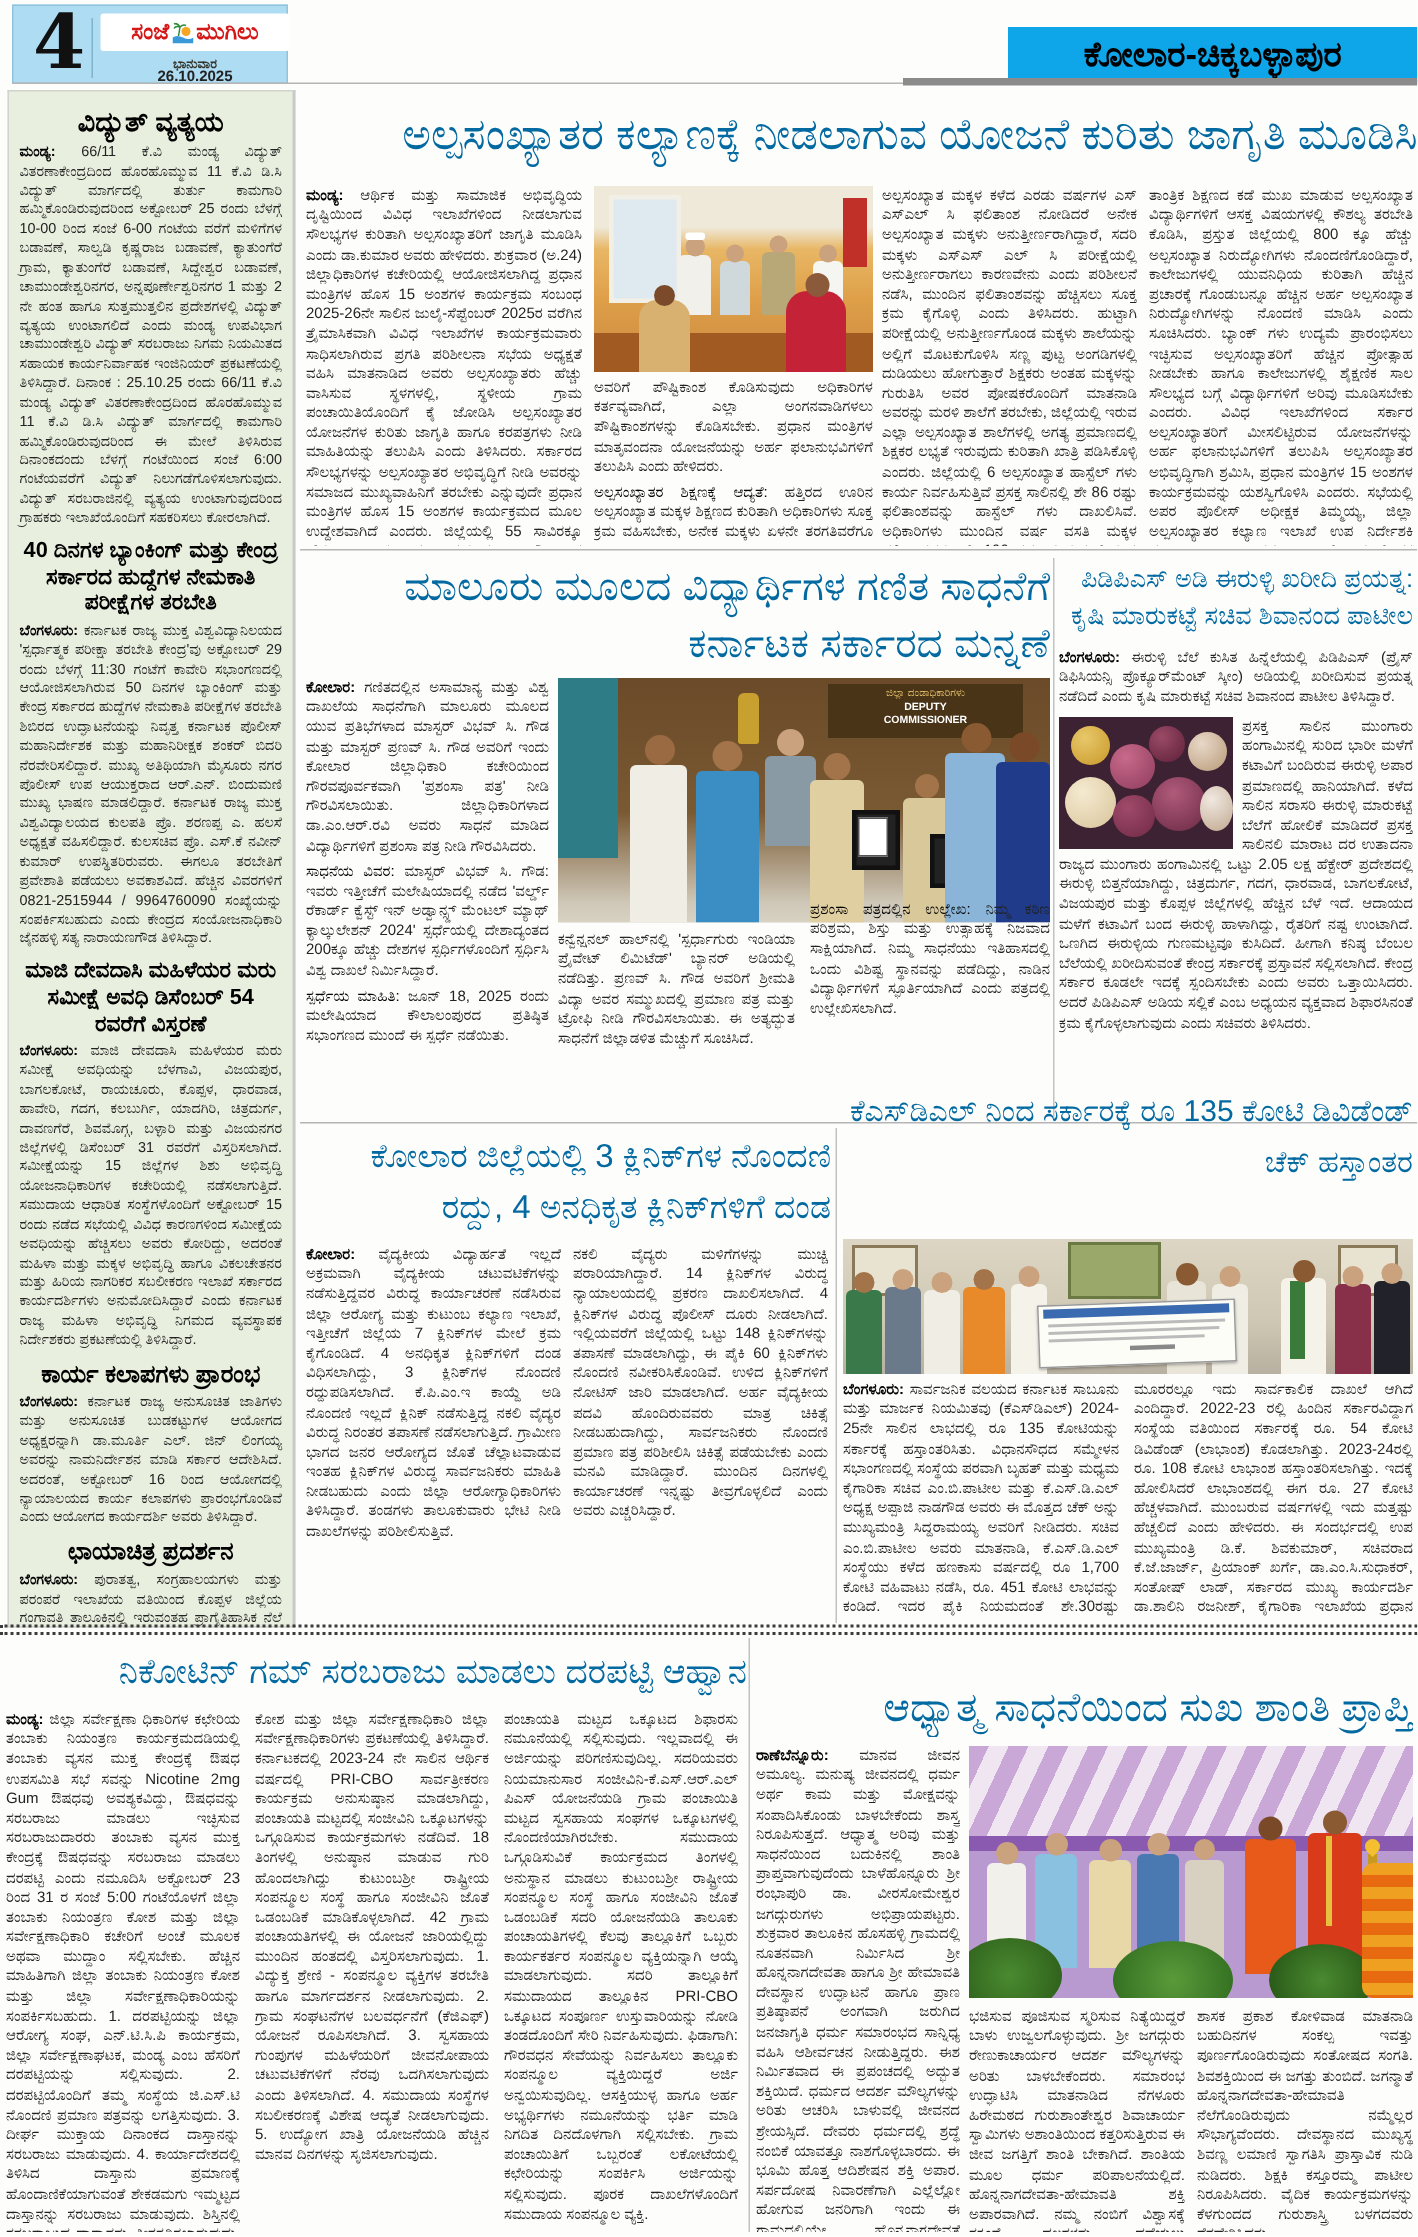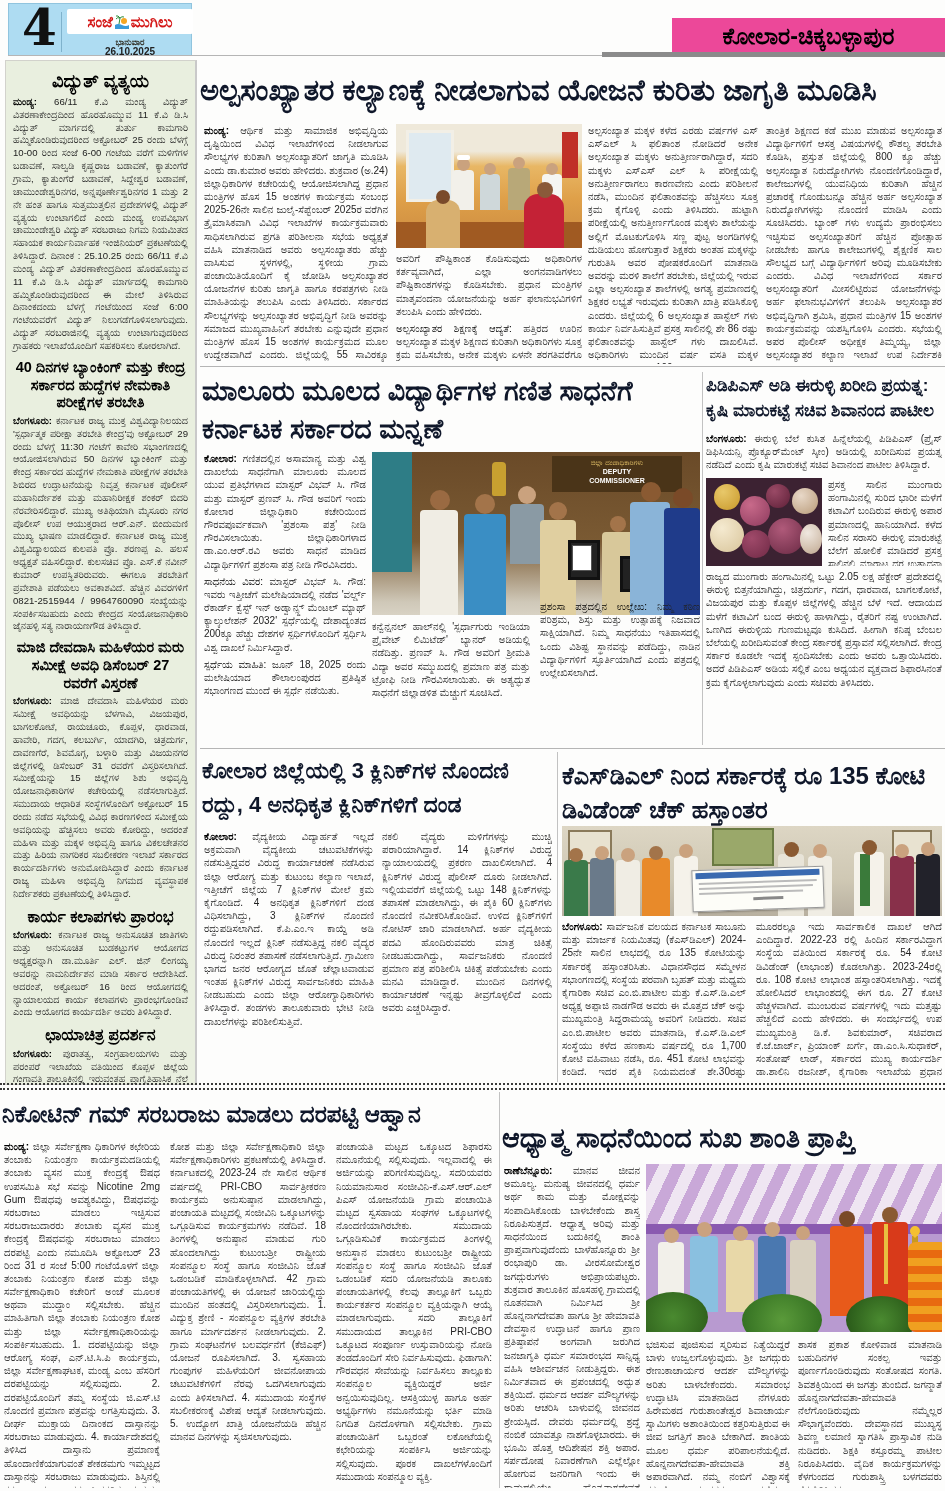--- a/index.html
+++ b/index.html
@@ -4,34 +4,34 @@
 <style>
   html,body{margin:0;padding:0;background:#fff;}
   #page{position:relative;width:945px;height:1491px;background:#fdfdfc;overflow:hidden;
         font-family:"Liberation Sans","DejaVu Sans",sans-serif;color:#1a1a1a;}
   .abs{position:absolute;}
   .body-text{font-size:10px;line-height:1.32;text-align:justify;overflow:hidden;color:#222;}
   .body-text p{margin:0 0 4px 0;text-indent:10px;}
   .body-text p.noind{text-indent:0;}
   .dl{font-weight:bold;color:#000;}
   .sub{font-weight:normal;color:#000;}
-  .hl{font-weight:bold;color:#0f172a;text-align:left;}
+  .hl{font-weight:normal;color:#0369a1;text-align:right;}
   .rule-h{background:#b5b5b5;height:1px;}
   .rule-v{background:#c2c2c2;width:1px;}
   
   #hdr-blue{left:8px;top:3px;width:182px;height:51px;background:#aedcf2;border:1px solid #90c4de;}
   #pageno{left:13px;top:-6px;font-family:"DejaVu Serif","Liberation Serif",serif;font-size:50px;font-weight:bold;color:#111;}
   #hdr-div{left:52px;top:8px;width:1px;height:40px;background:#7fb2cc;}
   #masthead{left:58px;top:5px;width:126px;height:25px;background:#ffffff;border-radius:2px;
             display:flex;align-items:center;justify-content:center;gap:2px;}
   .mast-txt{color:#d41717;font-weight:bold;font-size:15px;}
   #mast-logo{width:14px;height:14px;position:relative;display:inline-block;}
   #hdr-day{left:58px;top:33px;width:126px;text-align:center;font-size:8.5px;font-weight:bold;color:#33332a;}
   #hdr-date{left:58px;top:42px;width:126px;text-align:center;font-size:10px;font-weight:bold;color:#222;}
-  #region-box{left:672px;top:18px;width:273px;height:37px;background:#ec4899;
+  #region-box{left:672px;top:18px;width:273px;height:37px;background:#0ea5e9;
               display:flex;align-items:center;justify-content:center;}
   #region-box span{font-size:23px;font-weight:bold;color:#000;}
   
   #green-panel{left:5px;top:60px;width:192px;height:1025px;background:#e9efdf;border:1px solid #d2d2cc;
                border-right:2px solid #c9c9c9;box-sizing:border-box;padding:4px 7px;overflow:hidden;}
   #green-panel .g-title{font-weight:bold;text-align:center;color:#000;margin:6px 0 3px 0;line-height:1.22;}
   #green-panel .t-big{font-size:18px;}
   #green-panel .t-mid{font-size:14.5px;}
   #green-panel .g-body{font-size:9.6px;line-height:1.34;text-align:justify;color:#222;}
   
@@ -74,21 +74,21 @@
     <div class="g-title t-big">ವಿದ್ಯುತ್ ವ್ಯತ್ಯಯ</div>
     <div class="g-body">
       <b class="dl">ಮಂಡ್ಯ:</b>
       <span>66/11 ಕೆ.ವಿ ಮಂಡ್ಯ ವಿದ್ಯುತ್ ವಿತರಣಾಕೇಂದ್ರದಿಂದ ಹೊರಹೊಮ್ಮುವ 11 ಕೆ.ವಿ ಡಿ.ಸಿ ವಿದ್ಯುತ್ ಮಾರ್ಗದಲ್ಲಿ ತುರ್ತು ಕಾಮಗಾರಿ ಹಮ್ಮಿಕೊಂಡಿರುವುದರಿಂದ ಅಕ್ಟೋಬರ್ 25 ರಂದು ಬೆಳಗ್ಗೆ 10-00 ರಿಂದ ಸಂಜೆ 6-00 ಗಂಟೆಯ ವರೆಗೆ ಮಳಿಗೆಗಳ ಬಡಾವಣೆ, ಸಾಲ್ವಡಿ ಕೃಷ್ಣರಾಜ ಬಡಾವಣೆ, ಕ್ಯಾತುಂಗೆರೆ ಗ್ರಾಮ, ಕ್ಯಾತುಂಗೆರೆ ಬಡಾವಣೆ, ಸಿದ್ದೇಶ್ವರ ಬಡಾವಣೆ, ಚಾಮುಂಡೇಶ್ವರಿನಗರ, ಅನ್ನಪೂರ್ಣೇಶ್ವರಿನಗರ 1 ಮತ್ತು 2 ನೇ ಹಂತ ಹಾಗೂ ಸುತ್ತಮುತ್ತಲಿನ ಪ್ರದೇಶಗಳಲ್ಲಿ ವಿದ್ಯುತ್ ವ್ಯತ್ಯಯ ಉಂಟಾಗಲಿದೆ ಎಂದು ಮಂಡ್ಯ ಉಪವಿಭಾಗ ಚಾಮುಂಡೇಶ್ವರಿ ವಿದ್ಯುತ್ ಸರಬರಾಜು ನಿಗಮ ನಿಯಮಿತದ ಸಹಾಯಕ ಕಾರ್ಯನಿರ್ವಾಹಕ ಇಂಜಿನಿಯರ್ ಪ್ರಕಟಣೆಯಲ್ಲಿ ತಿಳಿಸಿದ್ದಾರೆ. ದಿನಾಂಕ : 25.10.25 ರಂದು 66/11 ಕೆ.ವಿ ಮಂಡ್ಯ ವಿದ್ಯುತ್ ವಿತರಣಾಕೇಂದ್ರದಿಂದ ಹೊರಹೊಮ್ಮುವ 11 ಕೆ.ವಿ ಡಿ.ಸಿ ವಿದ್ಯುತ್ ಮಾರ್ಗದಲ್ಲಿ ಕಾಮಗಾರಿ ಹಮ್ಮಿಕೊಂಡಿರುವುದರಿಂದ ಈ ಮೇಲೆ ತಿಳಿಸಿರುವ ದಿನಾಂಕದಂದು ಬೆಳಗ್ಗೆ ಗಂಟೆಯಿಂದ ಸಂಜೆ 6:00 ಗಂಟೆಯವರೆಗೆ ವಿದ್ಯುತ್ ನಿಲುಗಡೆಗೊಳಿಸಲಾಗುವುದು. ವಿದ್ಯುತ್ ಸರಬರಾಜಿನಲ್ಲಿ ವ್ಯತ್ಯಯ ಉಂಟಾಗುವುದರಿಂದ ಗ್ರಾಹಕರು ಇಲಾಖೆಯೊಂದಿಗೆ ಸಹಕರಿಸಲು ಕೋರಲಾಗಿದೆ.</span>
     </div>
     <div class="g-title t-mid">40 ದಿನಗಳ ಬ್ಯಾಂಕಿಂಗ್ ಮತ್ತು ಕೇಂದ್ರ ಸರ್ಕಾರದ ಹುದ್ದೆಗಳ ನೇಮಕಾತಿ ಪರೀಕ್ಷೆಗಳ ತರಬೇತಿ</div>
     <div class="g-body">
       <b class="dl">ಬೆಂಗಳೂರು:</b>
       <span>ಕರ್ನಾಟಕ ರಾಜ್ಯ ಮುಕ್ತ ವಿಶ್ವವಿದ್ಯಾನಿಲಯದ 'ಸ್ಪರ್ಧಾತ್ಮಕ ಪರೀಕ್ಷಾ ತರಬೇತಿ ಕೇಂದ್ರ'ವು ಅಕ್ಟೋಬರ್ 29 ರಂದು ಬೆಳಗ್ಗೆ 11:30 ಗಂಟೆಗೆ ಕಾವೇರಿ ಸಭಾಂಗಣದಲ್ಲಿ ಆಯೋಜಿಸಲಾಗಿರುವ 50 ದಿನಗಳ ಬ್ಯಾಂಕಿಂಗ್ ಮತ್ತು ಕೇಂದ್ರ ಸರ್ಕಾರದ ಹುದ್ದೆಗಳ ನೇಮಕಾತಿ ಪರೀಕ್ಷೆಗಳ ತರಬೇತಿ ಶಿಬಿರದ ಉದ್ಘಾಟನೆಯನ್ನು ನಿವೃತ್ತ ಕರ್ನಾಟಕ ಪೊಲೀಸ್ ಮಹಾನಿರ್ದೇಶಕ ಮತ್ತು ಮಹಾನಿರೀಕ್ಷಕ ಶಂಕರ್ ಬಿದರಿ ನೆರವೇರಿಸಲಿದ್ದಾರೆ. ಮುಖ್ಯ ಅತಿಥಿಯಾಗಿ ಮೈಸೂರು ನಗರ ಪೊಲೀಸ್ ಉಪ ಆಯುಕ್ತರಾದ ಆರ್.ಎನ್. ಬಿಂದುಮಣಿ ಮುಖ್ಯ ಭಾಷಣ ಮಾಡಲಿದ್ದಾರೆ. ಕರ್ನಾಟಕ ರಾಜ್ಯ ಮುಕ್ತ ವಿಶ್ವವಿದ್ಯಾಲಯದ ಕುಲಪತಿ ಪ್ರೊ. ಶರಣಪ್ಪ ಎ. ಹಲಸೆ ಅಧ್ಯಕ್ಷತೆ ವಹಿಸಲಿದ್ದಾರೆ. ಕುಲಸಚಿವ ಪ್ರೊ. ಎಸ್.ಕೆ ನವೀನ್ ಕುಮಾರ್ ಉಪಸ್ಥಿತರಿರುವರು. ಈಗಲೂ ತರಬೇತಿಗೆ ಪ್ರವೇಶಾತಿ ಪಡೆಯಲು ಅವಕಾಶವಿದೆ. ಹೆಚ್ಚಿನ ವಿವರಗಳಿಗೆ 0821-2515944 / 9964760090 ಸಂಖ್ಯೆಯನ್ನು ಸಂಪರ್ಕಿಸಬಹುದು ಎಂದು ಕೇಂದ್ರದ ಸಂಯೋಜನಾಧಿಕಾರಿ ಜೈನಹಳ್ಳಿ ಸತ್ಯ ನಾರಾಯಣಗೌಡ ತಿಳಿಸಿದ್ದಾರೆ.</span>
     </div>
-    <div class="g-title t-mid">ಮಾಜಿ ದೇವದಾಸಿ ಮಹಿಳೆಯರ ಮರು ಸಮೀಕ್ಷೆ ಅವಧಿ ಡಿಸೆಂಬರ್ 27 ರವರೆಗೆ ವಿಸ್ತರಣೆ</div>
+    <div class="g-title t-mid">ಮಾಜಿ ದೇವದಾಸಿ ಮಹಿಳೆಯರ ಮರು ಸಮೀಕ್ಷೆ ಅವಧಿ ಡಿಸೆಂಬರ್ 54 ರವರೆಗೆ ವಿಸ್ತರಣೆ</div>
     <div class="g-body">
       <b class="dl">ಬೆಂಗಳೂರು:</b>
       <span>ಮಾಜಿ ದೇವದಾಸಿ ಮಹಿಳೆಯರ ಮರು ಸಮೀಕ್ಷೆ ಅವಧಿಯನ್ನು ಬೆಳಗಾವಿ, ವಿಜಯಪುರ, ಬಾಗಲಕೋಟೆ, ರಾಯಚೂರು, ಕೊಪ್ಪಳ, ಧಾರವಾಡ, ಹಾವೇರಿ, ಗದಗ, ಕಲಬುರ್ಗಿ, ಯಾದಗಿರಿ, ಚಿತ್ರದುರ್ಗ, ದಾವಣಗೆರೆ, ಶಿವಮೊಗ್ಗ, ಬಳ್ಳಾರಿ ಮತ್ತು ವಿಜಯನಗರ ಜಿಲ್ಲೆಗಳಲ್ಲಿ ಡಿಸೆಂಬರ್ 31 ರವರೆಗೆ ವಿಸ್ತರಿಸಲಾಗಿದೆ. ಸಮೀಕ್ಷೆಯನ್ನು 15 ಜಿಲ್ಲೆಗಳ ಶಿಶು ಅಭಿವೃದ್ಧಿ ಯೋಜನಾಧಿಕಾರಿಗಳ ಕಚೇರಿಯಲ್ಲಿ ನಡೆಸಲಾಗುತ್ತಿದೆ. ಸಮುದಾಯ ಆಧಾರಿತ ಸಂಸ್ಥೆಗಳೊಂದಿಗೆ ಅಕ್ಟೋಬರ್ 15 ರಂದು ನಡೆದ ಸಭೆಯಲ್ಲಿ ವಿವಿಧ ಕಾರಣಗಳಿಂದ ಸಮೀಕ್ಷೆಯ ಅವಧಿಯನ್ನು ಹೆಚ್ಚಿಸಲು ಅವರು ಕೋರಿದ್ದು, ಅದರಂತೆ ಮಹಿಳಾ ಮತ್ತು ಮಕ್ಕಳ ಅಭಿವೃದ್ಧಿ ಹಾಗೂ ವಿಕಲಚೇತನರ ಮತ್ತು ಹಿರಿಯ ನಾಗರಿಕರ ಸಬಲೀಕರಣ ಇಲಾಖೆ ಸರ್ಕಾರದ ಕಾರ್ಯದರ್ಶಿಗಳು ಅನುಮೋದಿಸಿದ್ದಾರೆ ಎಂದು ಕರ್ನಾಟಕ ರಾಜ್ಯ ಮಹಿಳಾ ಅಭಿವೃದ್ಧಿ ನಿಗಮದ ವ್ಯವಸ್ಥಾಪಕ ನಿರ್ದೇಶಕರು ಪ್ರಕಟಣೆಯಲ್ಲಿ ತಿಳಿಸಿದ್ದಾರೆ.</span>
     </div>
     <div class="g-title t-big" style="font-size:16px;">ಕಾರ್ಯ ಕಲಾಪಗಳು ಪ್ರಾರಂಭ</div>
     <div class="g-body">
       <b class="dl">ಬೆಂಗಳೂರು:</b>
       <span>ಕರ್ನಾಟಕ ರಾಜ್ಯ ಅನುಸೂಚಿತ ಜಾತಿಗಳು ಮತ್ತು ಅನುಸೂಚಿತ ಬುಡಕಟ್ಟುಗಳ ಆಯೋಗದ ಅಧ್ಯಕ್ಷರನ್ನಾಗಿ ಡಾ.ಮೂರ್ತಿ ಎಲ್. ಜಿನ್ ಲಿಂಗಯ್ಯ ಅವರನ್ನು ನಾಮನಿರ್ದೇಶನ ಮಾಡಿ ಸರ್ಕಾರ ಆದೇಶಿಸಿದೆ. ಅದರಂತೆ, ಅಕ್ಟೋಬರ್ 16 ರಿಂದ ಆಯೋಗದಲ್ಲಿ ನ್ಯಾಯಾಲಯದ ಕಾರ್ಯ ಕಲಾಪಗಳು ಪ್ರಾರಂಭಗೊಂಡಿವೆ ಎಂದು ಆಯೋಗದ ಕಾರ್ಯದರ್ಶಿ ಅವರು ತಿಳಿಸಿದ್ದಾರೆ.</span>
     </div>
     <div class="g-title t-big" style="font-size:16px;">ಛಾಯಾಚಿತ್ರ ಪ್ರದರ್ಶನ</div>
@@ -134,21 +134,21 @@
   <div class="abs body-text" style="left:766px;top:124px;width:176px;height:240px;">ತಾಂತ್ರಿಕ ಶಿಕ್ಷಣದ ಕಡೆ ಮುಖ ಮಾಡುವ ಅಲ್ಪಸಂಖ್ಯಾತ ವಿದ್ಯಾರ್ಥಿಗಳಿಗೆ ಆಸಕ್ತ ವಿಷಯಗಳಲ್ಲಿ ಕೌಶಲ್ಯ ತರಬೇತಿ ಕೊಡಿಸಿ, ಪ್ರಸ್ತುತ ಜಿಲ್ಲೆಯಲ್ಲಿ 800 ಕ್ಕೂ ಹೆಚ್ಚು ಅಲ್ಪಸಂಖ್ಯಾತ ನಿರುದ್ಯೋಗಿಗಳು ನೊಂದಣಿಗೊಂಡಿದ್ದಾರೆ, ಕಾಲೇಜುಗಳಲ್ಲಿ ಯುವನಿಧಿಯ ಕುರಿತಾಗಿ ಹೆಚ್ಚಿನ ಪ್ರಚಾರಕ್ಕೆ ಗೊಂಡುಬನ್ನೂ ಹೆಚ್ಚಿನ ಅರ್ಹ ಅಲ್ಪಸಂಖ್ಯಾತ ನಿರುದ್ಯೋಗಿಗಳನ್ನು ನೊಂದಣಿ ಮಾಡಿಸಿ ಎಂದು ಸೂಚಿಸಿದರು. ಬ್ಯಾಂಕ್ ಗಳು ಉದ್ಯಮೆ ಪ್ರಾರಂಭಿಸಲು ಇಚ್ಛಿಸುವ ಅಲ್ಪಸಂಖ್ಯಾತರಿಗೆ ಹೆಚ್ಚಿನ ಪ್ರೋತ್ಸಾಹ ನೀಡಬೇಕು ಹಾಗೂ ಕಾಲೇಜುಗಳಲ್ಲಿ ಶೈಕ್ಷಣಿಕ ಸಾಲ ಸೌಲಭ್ಯದ ಬಗ್ಗೆ ವಿದ್ಯಾರ್ಥಿಗಳಿಗೆ ಅರಿವು ಮೂಡಿಸಬೇಕು ಎಂದರು. ವಿವಿಧ ಇಲಾಖೆಗಳಿಂದ ಸರ್ಕಾರ ಅಲ್ಪಸಂಖ್ಯಾತರಿಗೆ ಮೀಸಲಿಟ್ಟಿರುವ ಯೋಜನೆಗಳನ್ನು ಅರ್ಹ ಫಲಾನುಭವಿಗಳಿಗೆ ತಲುಪಿಸಿ ಅಲ್ಪಸಂಖ್ಯಾತರ ಅಭಿವೃದ್ಧಿಗಾಗಿ ಶ್ರಮಿಸಿ, ಪ್ರಧಾನ ಮಂತ್ರಿಗಳ 15 ಅಂಶಗಳ ಕಾರ್ಯಕ್ರಮವನ್ನು ಯಶಸ್ವಿಗೊಳಿಸಿ ಎಂದರು. ಸಭೆಯಲ್ಲಿ ಅಪರ ಪೊಲೀಸ್ ಅಧೀಕ್ಷಕ ತಿಮ್ಮಯ್ಯ, ಜಿಲ್ಲಾ ಅಲ್ಪಸಂಖ್ಯಾತರ ಕಲ್ಯಾಣ ಇಲಾಖೆ ಉಪ ನಿರ್ದೇಶಕಿ ಮಂಜುಳಾ, ಕಾಲಾ ಸಾಕ್ಷರತಾ ಇಲಾಖೆ ಉಪನಿರ್ದೇಶಕ ಲೋಕೇಶ್, ಲೀಡ್ ಬ್ಯಾಂಕ್ ವ್ಯವಸ್ಥಾಪಕ ಅರುಣ್ ಕುಮಾರ್ ಹಾಗೂ ಮುಖಂಡರಾದ ಅಮ್ಮದ್ ಪಾಶಾ ಹಾಗೂ ಇಷ್ರತ್ ಮುಖಂಡರುಗಳು ಉಪಸ್ಥಿತರಿದ್ದರು.</div>
 
   <div class="abs rule-h" style="left:200px;top:366px;width:745px;"></div>
 
   <div class="abs hl" style="left:202px;top:372px;width:498px;height:78px;font-size:27px;line-height:38px;">ಮಾಲೂರು ಮೂಲದ ವಿದ್ಯಾರ್ಥಿಗಳ ಗಣಿತ ಸಾಧನೆಗೆ ಕರ್ನಾಟಕ ಸರ್ಕಾರದ ಮನ್ನಣೆ</div>
 
   <div class="abs body-text" style="left:204px;top:452px;width:162px;height:293px;">
     <p class="noind"><b class="dl">ಕೋಲಾರ:</b>
     <span>ಗಣಿತದಲ್ಲಿನ ಅಸಾಮಾನ್ಯ ಮತ್ತು ವಿಶ್ವ ದಾಖಲೆಯ ಸಾಧನೆಗಾಗಿ ಮಾಲೂರು ಮೂಲದ ಯುವ ಪ್ರತಿಭೆಗಳಾದ ಮಾಸ್ಟರ್ ವಿಭವ್ ಸಿ. ಗೌಡ ಮತ್ತು ಮಾಸ್ಟರ್ ಪ್ರಣವ್ ಸಿ. ಗೌಡ ಅವರಿಗೆ ಇಂದು ಕೋಲಾರ ಜಿಲ್ಲಾಧಿಕಾರಿ ಕಚೇರಿಯಿಂದ ಗೌರವಪೂರ್ವಕವಾಗಿ 'ಪ್ರಶಂಸಾ ಪತ್ರ' ನೀಡಿ ಗೌರವಿಸಲಾಯಿತು. ಜಿಲ್ಲಾಧಿಕಾರಿಗಳಾದ ಡಾ.ಎಂ.ಆರ್.ರವಿ ಅವರು ಸಾಧನೆ ಮಾಡಿದ ವಿದ್ಯಾರ್ಥಿಗಳಿಗೆ ಪ್ರಶಂಸಾ ಪತ್ರ ನೀಡಿ ಗೌರವಿಸಿದರು.</span></p>
     <p class="noind"><b class="sub">ಸಾಧನೆಯ ವಿವರ:</b>
-    <span>ಮಾಸ್ಟರ್ ವಿಭವ್ ಸಿ. ಗೌಡ: ಇವರು ಇತ್ತೀಚೆಗೆ ಮಲೇಷಿಯಾದಲ್ಲಿ ನಡೆದ 'ವರ್ಲ್ಡ್ ರೆಕಾರ್ಡ್ ಕ್ವೆಸ್ಟ್ ಇನ್ ಅಡ್ವಾನ್ಸ್ಡ್ ಮೆಂಟಲ್ ಮ್ಯಾಥ್ ಕ್ಯಾಲ್ಕುಲೇಶನ್ 2032' ಸ್ಪರ್ಧೆಯಲ್ಲಿ ದೇಶಾದ್ಯಂತದ 200ಕ್ಕೂ ಹೆಚ್ಚು ದೇಶಗಳ ಸ್ಪರ್ಧಿಗಳೊಂದಿಗೆ ಸ್ಪರ್ಧಿಸಿ ವಿಶ್ವ ದಾಖಲೆ ನಿರ್ಮಿಸಿದ್ದಾರೆ.</span></p>
+    <span>ಮಾಸ್ಟರ್ ವಿಭವ್ ಸಿ. ಗೌಡ: ಇವರು ಇತ್ತೀಚೆಗೆ ಮಲೇಷಿಯಾದಲ್ಲಿ ನಡೆದ 'ವರ್ಲ್ಡ್ ರೆಕಾರ್ಡ್ ಕ್ವೆಸ್ಟ್ ಇನ್ ಅಡ್ವಾನ್ಸ್ಡ್ ಮೆಂಟಲ್ ಮ್ಯಾಥ್ ಕ್ಯಾಲ್ಕುಲೇಶನ್ 2024' ಸ್ಪರ್ಧೆಯಲ್ಲಿ ದೇಶಾದ್ಯಂತದ 200ಕ್ಕೂ ಹೆಚ್ಚು ದೇಶಗಳ ಸ್ಪರ್ಧಿಗಳೊಂದಿಗೆ ಸ್ಪರ್ಧಿಸಿ ವಿಶ್ವ ದಾಖಲೆ ನಿರ್ಮಿಸಿದ್ದಾರೆ.</span></p>
     <p class="noind"><b class="sub">ಸ್ಪರ್ಧೆಯ ಮಾಹಿತಿ:</b>
     <span>ಜೂನ್ 18, 2025 ರಂದು ಮಲೇಷಿಯಾದ ಕೌಲಾಲಂಪುರದ ಪ್ರತಿಷ್ಠಿತ ಸಭಾಂಗಣದ ಮುಂದೆ ಈ ಸ್ಪರ್ಧೆ ನಡೆಯಿತು.</span></p>
   </div>
 
   <div class="photo abs" style="left:372px;top:452px;width:328px;height:163px;background:linear-gradient(180deg,#6a4a28 0%,#7a5a33 55%,#cfc8b8 92%,#d8d2c4 100%);">
     <div class="abs" style="left:0;top:0;width:40px;height:120px;background:#2e7d86;"></div>
     <div class="abs" style="left:180px;top:4px;width:130px;height:34px;background:#4a3418;color:#e8c56a;font-size:7px;text-align:center;padding-top:2px;line-height:1.3;">
       <div>ಜಿಲ್ಲಾ ದಂಡಾಧಿಕಾರಿಗಳು</div>
       <div style="color:#fff;font-weight:bold;">DEPUTY</div>
       <div style="color:#fff;font-weight:bold;">COMMISSIONER</div>
@@ -211,21 +211,21 @@
 
   <div class="abs hl" style="left:202px;top:754px;width:352px;height:70px;font-size:22px;line-height:34px;">ಕೋಲಾರ ಜಿಲ್ಲೆಯಲ್ಲಿ 3 ಕ್ಲಿನಿಕ್‌ಗಳ ನೊಂದಣಿ ರದ್ದು, 4 ಅನಧಿಕೃತ ಕ್ಲಿನಿಕ್‌ಗಳಿಗೆ ದಂಡ</div>
   <div class="abs body-text" style="left:204px;top:830px;width:170px;height:250px;">
     <p class="noind"><b class="dl">ಕೋಲಾರ:</b>
     <span>ವೈದ್ಯಕೀಯ ವಿದ್ಯಾರ್ಹತೆ ಇಲ್ಲದೆ ಅಕ್ರಮವಾಗಿ ವೈದ್ಯಕೀಯ ಚಟುವಟಿಕೆಗಳನ್ನು ನಡೆಸುತ್ತಿದ್ದವರ ವಿರುದ್ಧ ಕಾರ್ಯಾಚರಣೆ ನಡೆಸಿರುವ ಜಿಲ್ಲಾ ಆರೋಗ್ಯ ಮತ್ತು ಕುಟುಂಬ ಕಲ್ಯಾಣ ಇಲಾಖೆ, ಇತ್ತೀಚೆಗೆ ಜಿಲ್ಲೆಯ 7 ಕ್ಲಿನಿಕ್‌ಗಳ ಮೇಲೆ ಕ್ರಮ ಕೈಗೊಂಡಿದೆ. 4 ಅನಧಿಕೃತ ಕ್ಲಿನಿಕ್‌ಗಳಿಗೆ ದಂಡ ವಿಧಿಸಲಾಗಿದ್ದು, 3 ಕ್ಲಿನಿಕ್‌ಗಳ ನೊಂದಣಿ ರದ್ದುಪಡಿಸಲಾಗಿದೆ. ಕೆ.ಪಿ.ಎಂ.ಇ ಕಾಯ್ದೆ ಅಡಿ ನೊಂದಣಿ ಇಲ್ಲದೆ ಕ್ಲಿನಿಕ್ ನಡೆಸುತ್ತಿದ್ದ ನಕಲಿ ವೈದ್ಯರ ವಿರುದ್ಧ ನಿರಂತರ ತಪಾಸಣೆ ನಡೆಸಲಾಗುತ್ತಿದೆ. ಗ್ರಾಮೀಣ ಭಾಗದ ಜನರ ಆರೋಗ್ಯದ ಜೊತೆ ಚೆಲ್ಲಾಟವಾಡುವ ಇಂತಹ ಕ್ಲಿನಿಕ್‌ಗಳ ವಿರುದ್ಧ ಸಾರ್ವಜನಿಕರು ಮಾಹಿತಿ ನೀಡಬಹುದು ಎಂದು ಜಿಲ್ಲಾ ಆರೋಗ್ಯಾಧಿಕಾರಿಗಳು ತಿಳಿಸಿದ್ದಾರೆ. ತಂಡಗಳು ತಾಲೂಕುವಾರು ಭೇಟಿ ನೀಡಿ ದಾಖಲೆಗಳನ್ನು ಪರಿಶೀಲಿಸುತ್ತಿವೆ.</span></p>
   </div>
   <div class="abs body-text" style="left:382px;top:830px;width:170px;height:250px;">ನಕಲಿ ವೈದ್ಯರು ಮಳಿಗೆಗಳನ್ನು ಮುಚ್ಚಿ ಪರಾರಿಯಾಗಿದ್ದಾರೆ. 14 ಕ್ಲಿನಿಕ್‌ಗಳ ವಿರುದ್ಧ ನ್ಯಾಯಾಲಯದಲ್ಲಿ ಪ್ರಕರಣ ದಾಖಲಿಸಲಾಗಿದೆ. 4 ಕ್ಲಿನಿಕ್‌ಗಳ ವಿರುದ್ಧ ಪೊಲೀಸ್ ದೂರು ನೀಡಲಾಗಿದೆ. ಇಲ್ಲಿಯವರೆಗೆ ಜಿಲ್ಲೆಯಲ್ಲಿ ಒಟ್ಟು 148 ಕ್ಲಿನಿಕ್‌ಗಳನ್ನು ತಪಾಸಣೆ ಮಾಡಲಾಗಿದ್ದು, ಈ ಪೈಕಿ 60 ಕ್ಲಿನಿಕ್‌ಗಳು ನೊಂದಣಿ ನವೀಕರಿಸಿಕೊಂಡಿವೆ. ಉಳಿದ ಕ್ಲಿನಿಕ್‌ಗಳಿಗೆ ನೋಟಿಸ್ ಜಾರಿ ಮಾಡಲಾಗಿದೆ. ಅರ್ಹ ವೈದ್ಯಕೀಯ ಪದವಿ ಹೊಂದಿರುವವರು ಮಾತ್ರ ಚಿಕಿತ್ಸೆ ನೀಡಬಹುದಾಗಿದ್ದು, ಸಾರ್ವಜನಿಕರು ನೊಂದಣಿ ಪ್ರಮಾಣ ಪತ್ರ ಪರಿಶೀಲಿಸಿ ಚಿಕಿತ್ಸೆ ಪಡೆಯಬೇಕು ಎಂದು ಮನವಿ ಮಾಡಿದ್ದಾರೆ. ಮುಂದಿನ ದಿನಗಳಲ್ಲಿ ಕಾರ್ಯಾಚರಣೆ ಇನ್ನಷ್ಟು ತೀವ್ರಗೊಳ್ಳಲಿದೆ ಎಂದು ಅವರು ಎಚ್ಚರಿಸಿದ್ದಾರೆ.</div>
 
   <div class="abs rule-v" style="left:557px;top:752px;height:330px;"></div>
 
-  <div class="abs hl" style="left:562px;top:759px;width:380px;height:68px;font-size:24px;line-height:34px;">ಕೆಎಸ್‌ಡಿಎಲ್ ನಿಂದ ಸರ್ಕಾರಕ್ಕೆ ರೂ 135 ಕೋಟಿ ಡಿವಿಡೆಂಡ್ ಚೆಕ್ ಹಸ್ತಾಂತರ</div>
+  <div class="abs hl" style="left:562px;top:724px;width:380px;height:68px;font-size:20px;line-height:34px;">ಕೆಎಸ್‌ಡಿಎಲ್ ನಿಂದ ಸರ್ಕಾರಕ್ಕೆ ರೂ 135 ಕೋಟಿ ಡಿವಿಡೆಂಡ್ ಚೆಕ್ ಹಸ್ತಾಂತರ</div>
 
   <div class="photo abs" style="left:562px;top:826px;width:380px;height:90px;background:linear-gradient(180deg,#ddd6c4 0%,#cfc8b4 60%,#b8b0a0 100%);">
     <div class="abs" style="left:6px;top:4px;width:40px;height:30px;background:#e8e2d0;border:2px solid #8a7a5a;"></div>
     <div class="abs" style="left:150px;top:2px;width:58px;height:34px;background:#9aa86a;border:2px solid #6a7a42;"></div>
     <div class="abs" style="left:330px;top:4px;width:36px;height:30px;background:#e8e2d0;border:2px solid #8a7a5a;"></div>
     <div class="ph-person" style="left:2px;top:34px;width:24px;height:56px;background:#3a7a4a;"></div>
     <div class="ph-head" style="left:7px;top:22px;width:14px;height:14px;background:#a3744a;"></div>
     <div class="ph-person" style="left:28px;top:32px;width:24px;height:58px;background:#6a7a8a;"></div>
     <div class="ph-head" style="left:33px;top:20px;width:14px;height:14px;"></div>
     <div class="ph-person" style="left:54px;top:34px;width:24px;height:56px;background:#f0ede4;"></div>

